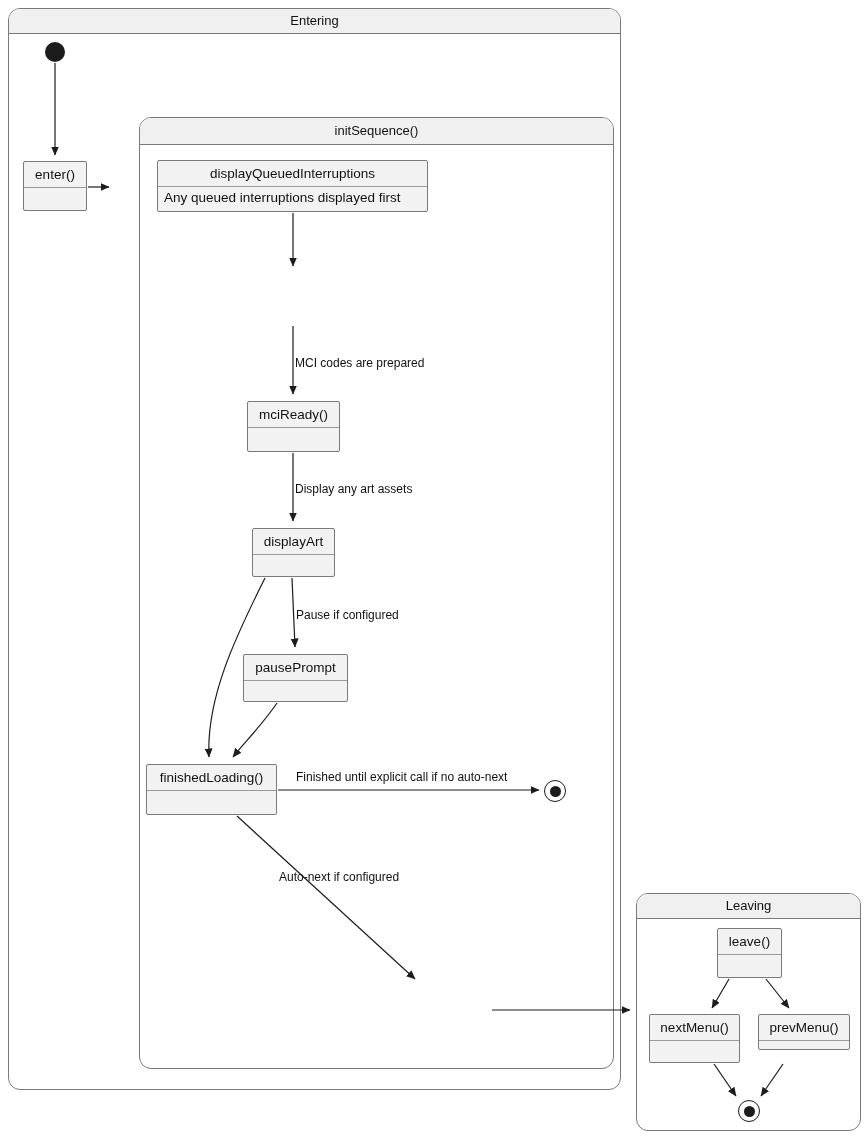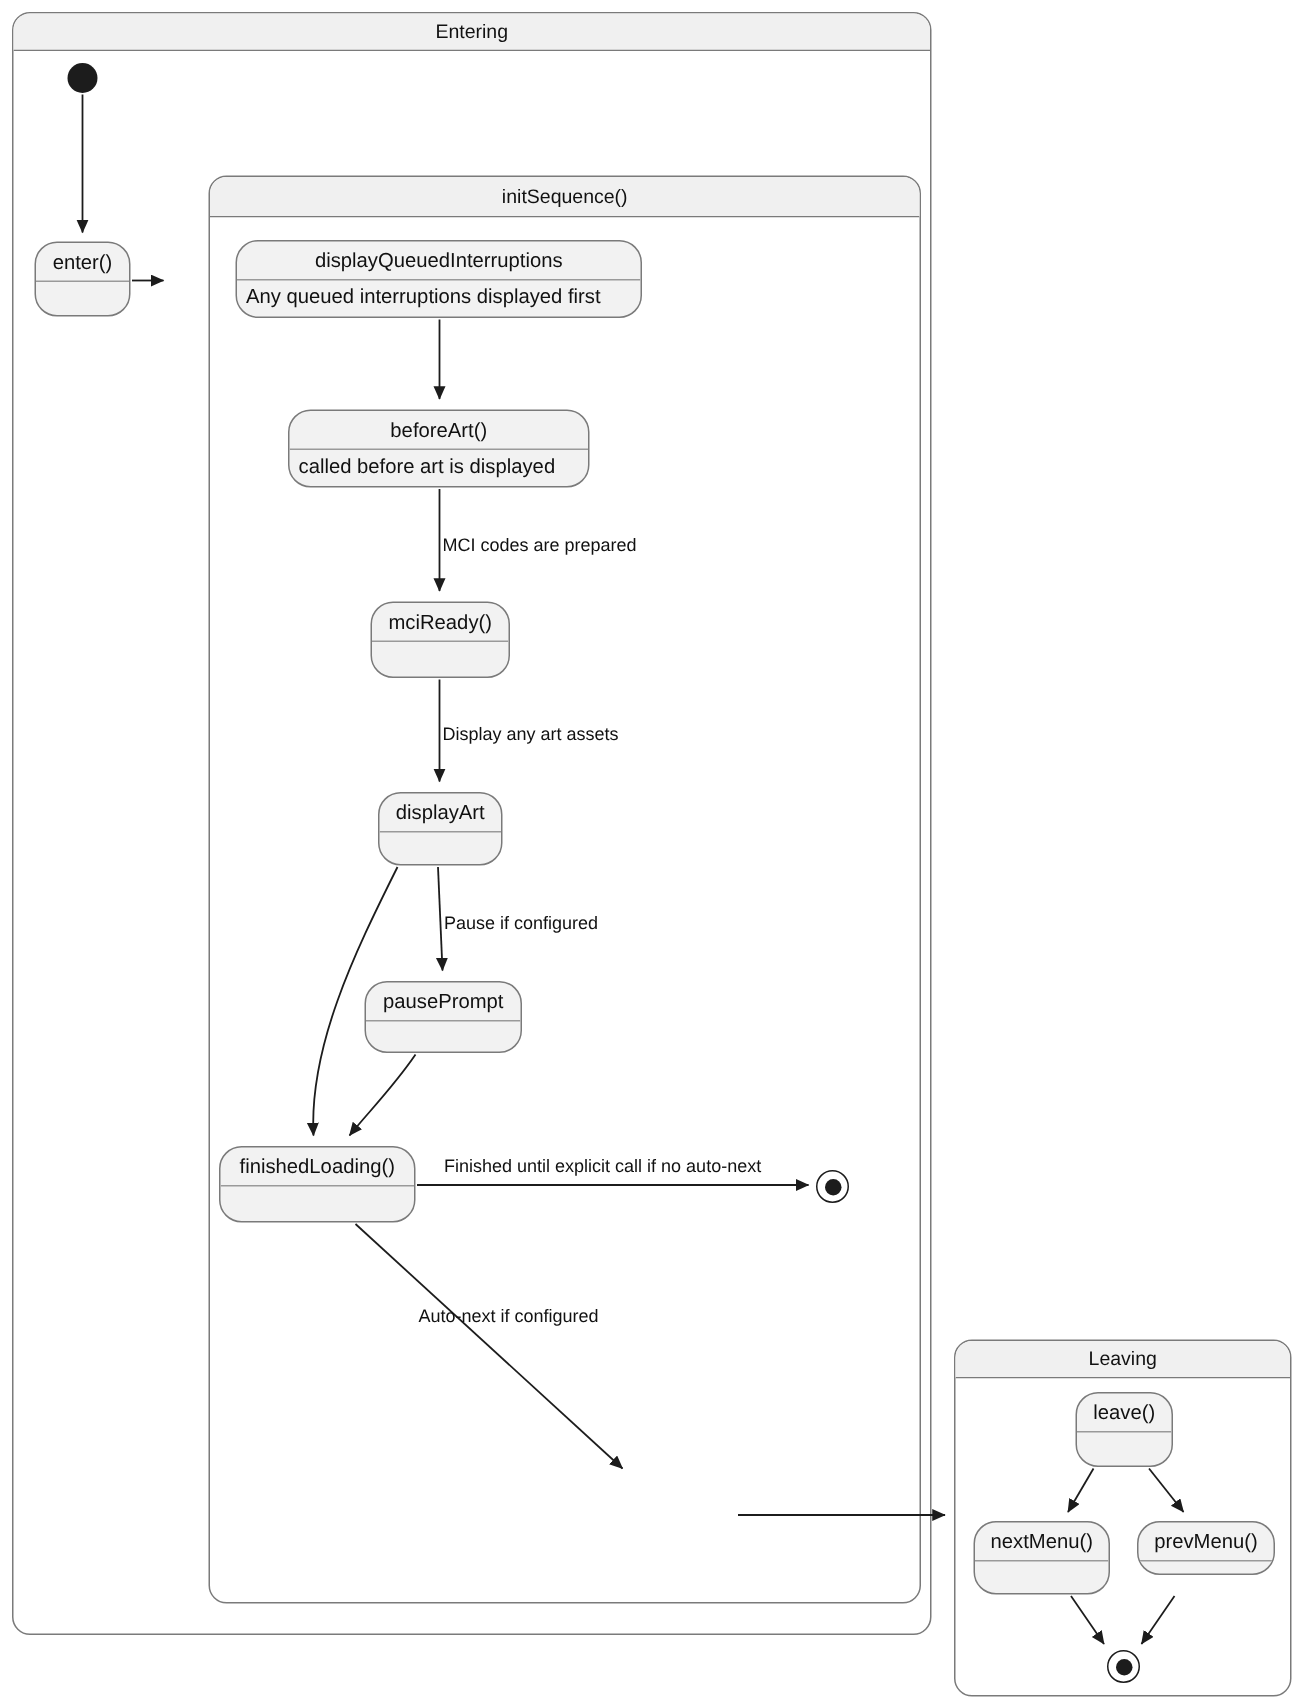--- a/index.html
+++ b/index.html
@@ -33,21 +33,21 @@
     line-height: 24px;
     height: 24px;
     white-space: nowrap;
     overflow: hidden;
   }
   
   .state {
     position: absolute;
     background: #f2f2f2;
     border: 1px solid #7a7a7a;
-    border-radius: 15px;
+    border-radius: 2px;
     box-sizing: border-box;
     display: flex;
     flex-direction: column;
     overflow: hidden;
   }
   .state-title {
     flex: 0 0 25px;
     line-height: 25px;
     text-align: center;
     font-size: 13.5px;
@@ -157,24 +157,20 @@
   <div class="state" id="st-enter">
     <div class="state-title">enter()</div>
     <div class="state-body"></div>
   </div>
 
   <div class="state" id="st-dqi">
     <div class="state-title">displayQueuedInterruptions</div>
     <div class="state-body">Any queued interruptions displayed first</div>
   </div>
 
-  <div class="state" id="st-beforeart">
-    <div class="state-title">beforeArt()</div>
-    <div class="state-body">called before art is displayed</div>
-  </div>
 
   <div class="state" id="st-mciready">
     <div class="state-title">mciReady()</div>
     <div class="state-body"></div>
   </div>
 
   <div class="state" id="st-displayart">
     <div class="state-title">displayArt</div>
     <div class="state-body"></div>
   </div>

